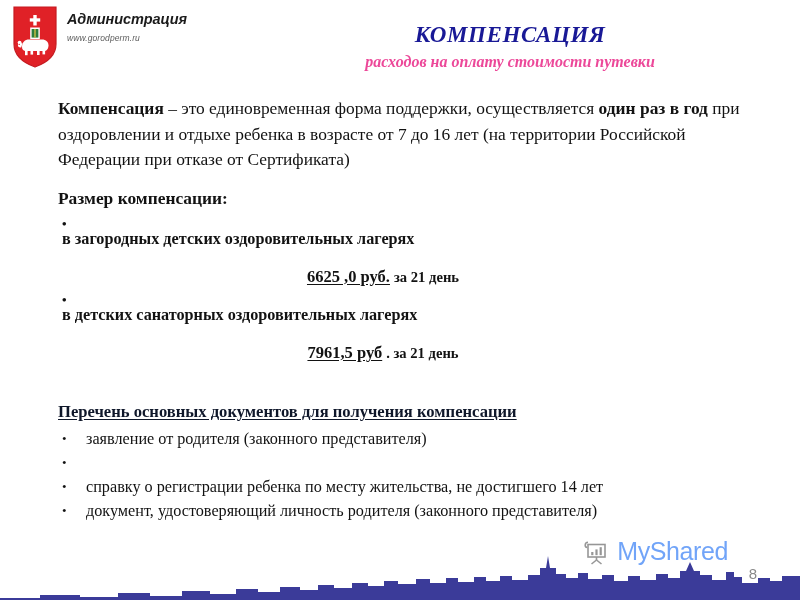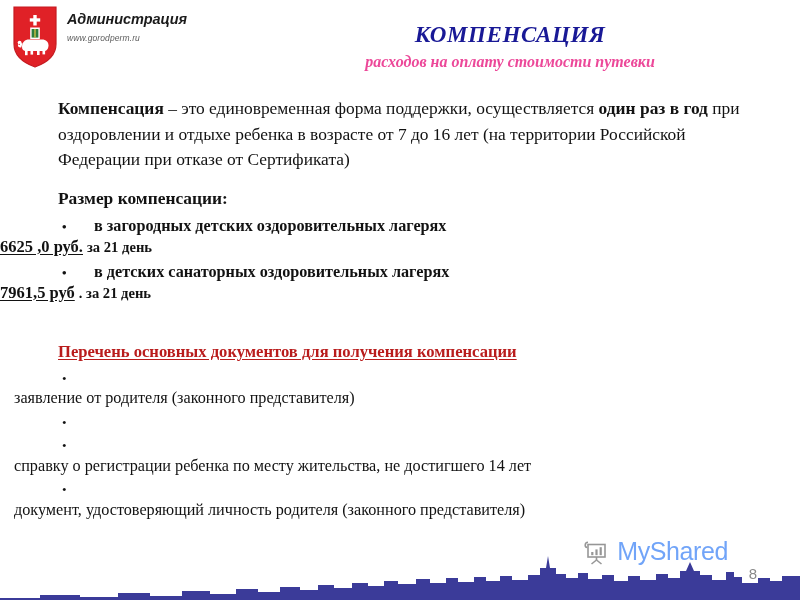--- a/index.html
+++ b/index.html
@@ -128,74 +128,74 @@
   }
   .amount-item {
     margin: 0 0 2px 0;
   }
   .amount-row {
     display: flex;
     align-items: baseline;
     font-size: 16.2px;
     font-weight: 700;
     color: #121212;
+    flex-direction: column;
   }
   .amount-row .bullet {
     width: 10px;
     margin-left: 62px;
     flex: 0 0 auto;
     font-size: 13px;
     line-height: 1;
   }
   .amount-row .bullet::before { content: "\2022"; }
   .amount-row .txt {
     margin-left: 22px;
   }
   .amount-value-row {
-    text-align: left;
+    text-align: center;
     padding-right: 34px;
-    margin-top: 1px;
+    margin-top: 18px;
     margin-bottom: 6px;
     font-size: 16.5px;
     color: #121212;
   }
   .amount-value-row .money {
     font-weight: 700;
     text-decoration: underline;
     text-underline-offset: 2px;
   }
   .amount-value-row .per {
     font-weight: 700;
     font-size: 14.6px;
     margin-left: 4px;
   }
 
   .docs-title {
     margin: 33px 0 0 58px;
     font-size: 16.6px;
     font-weight: 700;
-    color: #b91c1c;
+    color: #0f172a;
     text-decoration: underline;
     text-underline-offset: 2px;
     display: inline-block;
   }
 
   .docs-list {
     margin: 7px 0 0 0;
     padding: 0;
     list-style: none;
   }
   .docs-list li {
     display: flex;
     align-items: flex-start;
     font-size: 16.2px;
     line-height: 1.27;
     color: #121212;
     margin-bottom: 4px;
-    flex-direction: column;
   }
   .docs-list li .bullet {
     width: 10px;
     margin-left: 62px;
     flex: 0 0 auto;
     font-size: 13px;
     line-height: 1.5;
   }
   .docs-list li .bullet::before { content: "\2022"; }
   .docs-list li .txt {

